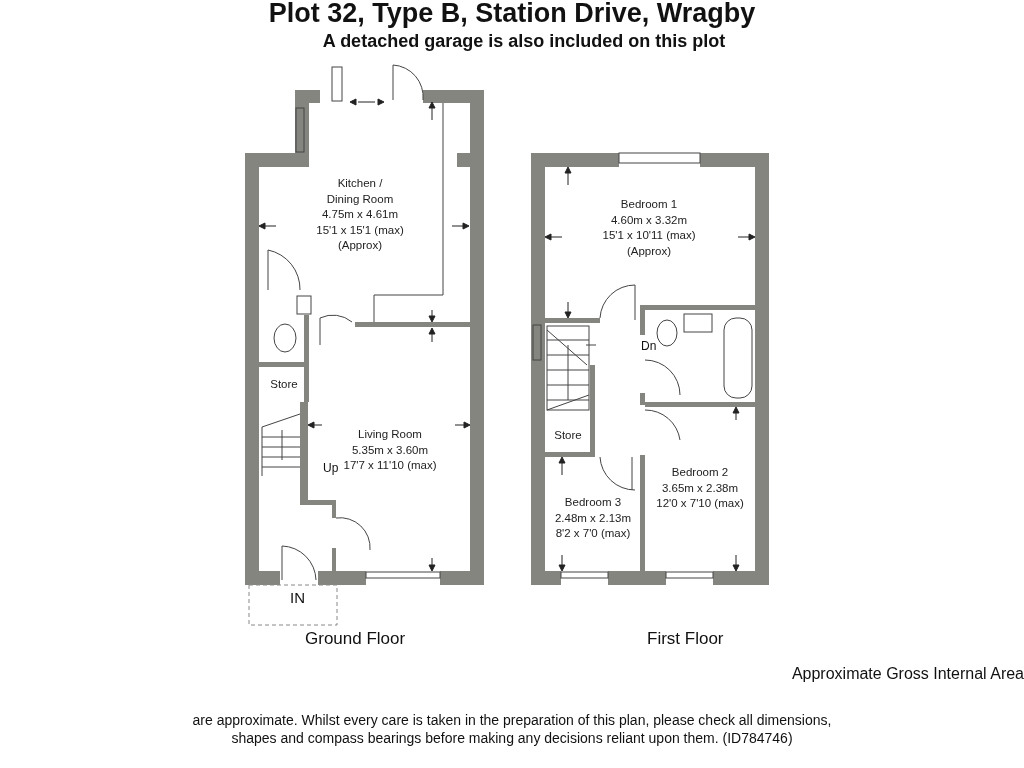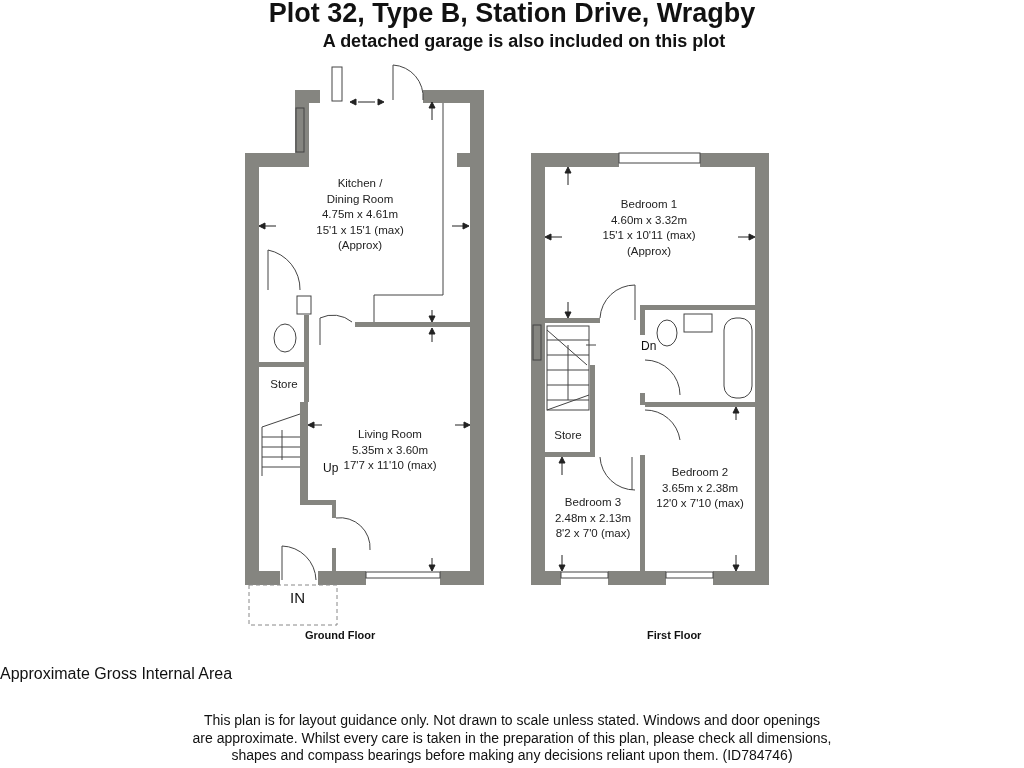--- a/index.html
+++ b/index.html
@@ -1,22 +1,22 @@
 <!DOCTYPE html>
 <html><head>
 <meta charset="utf-8">
 <style>
   html,body{margin:0;padding:0;background:#ffffff;}
   body{width:1024px;height:768px;position:relative;overflow:hidden;font-family:"Liberation Sans",sans-serif;color:#111;}
   .title{position:absolute;left:0;top:-2px;width:1024px;text-align:center;font-weight:bold;font-size:27px;letter-spacing:0px;}
   .subtitle{position:absolute;left:0;top:31px;width:1048px;text-align:center;font-weight:bold;font-size:18px;}
   svg.plan{position:absolute;left:0;top:0;}
   .lbl{position:absolute;text-align:center;font-size:11.5px;line-height:15.5px;color:#222;}
-  .floor-title{position:absolute;font-weight:bold;font-size:11px;}
-  .area{position:absolute;left:0;width:1024px;text-align:left;font-size:16px;line-height:21px;top:663px;}
+  .floor-title{position:absolute;font-weight:normal;font-size:17px;}
+  .area{position:absolute;left:0;width:1024px;text-align:right;font-size:16px;line-height:21px;top:663px;}
   .disclaimer{position:absolute;left:0;width:1024px;text-align:center;font-size:14px;line-height:17.5px;top:712px;}
   .small{position:absolute;font-size:12px;}
 </style>
 </head>
 <body>
 
 <div class="title">Plot 32, Type B, Station Drive, Wragby</div>
 <div class="subtitle">A detached garage is also included on this plot</div>
 
 <svg class="plan" width="1024" height="768">
@@ -199,16 +199,15 @@
 <div class="small" style="left:641px;top:339px;">Dn</div>
 
 <div class="floor-title" style="left:305px;top:629px;">Ground Floor</div>
 <div class="floor-title" style="left:607px;top:629px;margin-left:40px;">First Floor</div>
 
 <div class="area">
   <div>Approximate Gross Internal Area</div>
 </div>
 
 <div class="disclaimer">
-  <div>This plan is for layout guidance only. Not drawn to scale unless stated. Windows and door openings</div>
   <div>are approximate. Whilst every care is taken in the preparation of this plan, please check all dimensions,</div>
   <div>shapes and compass bearings before making any decisions reliant upon them. (ID784746)</div>
 </div>
 
 </body></html>

